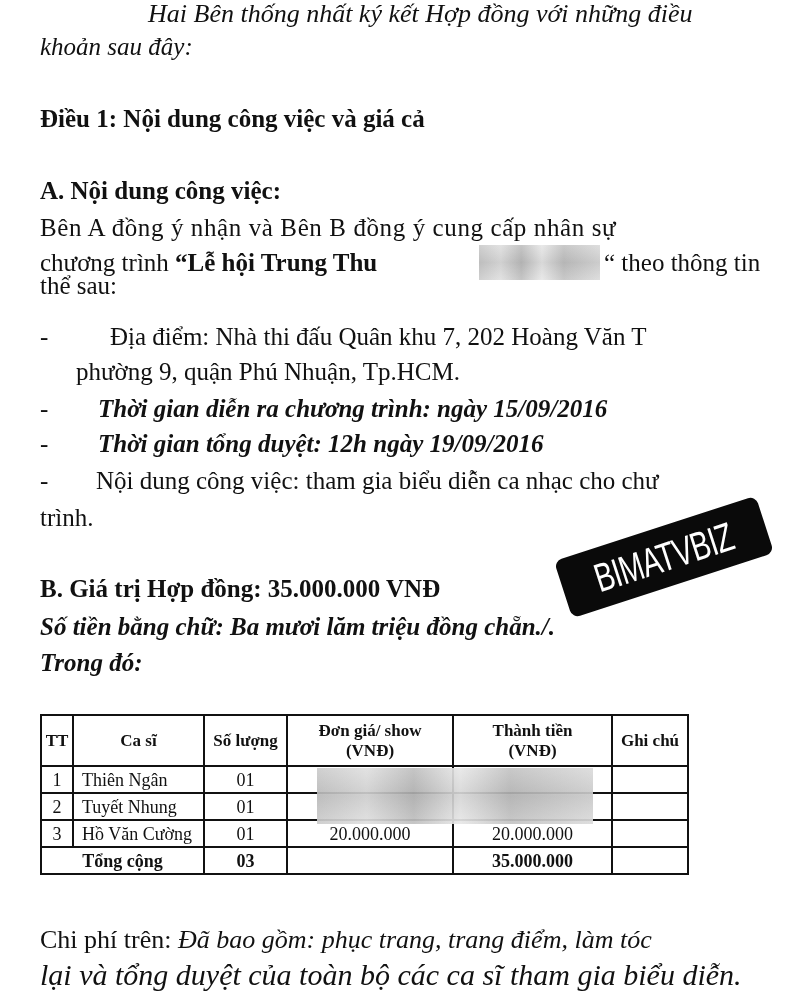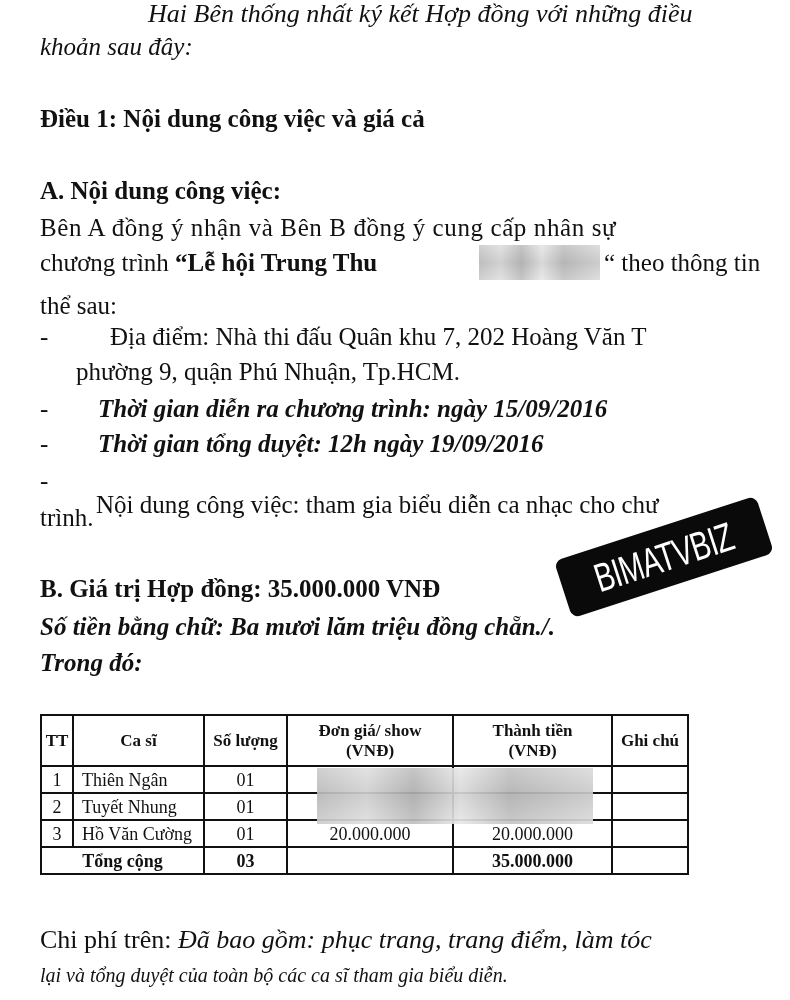--- a/index.html
+++ b/index.html
@@ -44,34 +44,34 @@
 
 <div class="line b" style="top:104px;">Điều 1: Nội dung công việc và giá cả</div>
 
 <div class="line b" style="top:176px;">A. Nội dung công việc:</div>
 <div class="line" style="top:213px; letter-spacing:0.6px;">Bên A đồng ý nhận và Bên B đồng ý cung cấp nhân sự</div>
 <div class="line" style="top:248px;">
   <span>chương trình </span><span class="b">“Lễ hội Trung Thu</span>
 </div>
 <div class="blur" style="left:479px; top:245px; width:121px; height:35px;"></div>
 <div class="line" style="left:604px; top:248px;">“ theo thông tin</div>
-<div class="line" style="top:291px;">thể sau:</div>
+<div class="line" style="top:271px;">thể sau:</div>
 
 <div class="line" style="top:322px;">-</div>
 <div class="line" style="left:110px; top:322px;">Địa điểm: Nhà thi đấu Quân khu 7, 202 Hoàng Văn T</div>
 <div class="line" style="left:76px; top:357px;">phường 9, quận Phú Nhuận, Tp.HCM.</div>
 
 <div class="line" style="top:394px;">-</div>
 <div class="line b it" style="left:98px; top:394px;">Thời gian diễn ra chương trình: ngày 15/09/2016</div>
 
 <div class="line" style="top:429px;">-</div>
 <div class="line b it" style="left:98px; top:429px;">Thời gian tổng duyệt: 12h ngày 19/09/2016</div>
 
 <div class="line" style="top:466px;">-</div>
-<div class="line" style="left:96px; top:466px;margin-top:24px;">Nội dung công việc: tham gia biểu diễn ca nhạc cho chư</div>
+<div class="line" style="left:96px; top:466px;">Nội dung công việc: tham gia biểu diễn ca nhạc cho chư</div>
 <div class="line" style="top:503px;">trình.</div>
 
 <div class="line b" style="top:574px;">B. Giá trị Hợp đồng: 35.000.000 VNĐ</div>
 <div class="line b it" style="top:612px;">Số tiền bằng chữ: Ba mươi lăm triệu đồng chẵn./.</div>
 <div class="line b it" style="top:648px;">Trong đó:</div>
 
 <table class="fees">
   <colgroup>
     <col style="width:32px">
       <col style="width:131px">
@@ -126,17 +126,17 @@
     <td style="font-weight:bold;">35.000.000</td>
     <td></td>
   </tr>
 </tbody>
   </table>
 <div class="blur" style="left:317px; top:768px; width:276px; height:56px;"></div>
 
 <div class="line" style="top:925px; font-size:26px;">
   <span>Chi phí trên: </span><span class="it">Đã bao gồm: phục trang, trang điểm, làm tóc</span>
 </div>
-<div class="line it" style="top:960px; font-size:20px;">lại và tổng duyệt của toàn bộ các ca sĩ tham gia biểu diễn.</div>
+<div class="line it" style="top:960px; font-size:30px;">lại và tổng duyệt của toàn bộ các ca sĩ tham gia biểu diễn.</div>
 
 <div class="watermark">
   <span>BIMATVBIZ</span>
 </div>
 
 </body></html>

